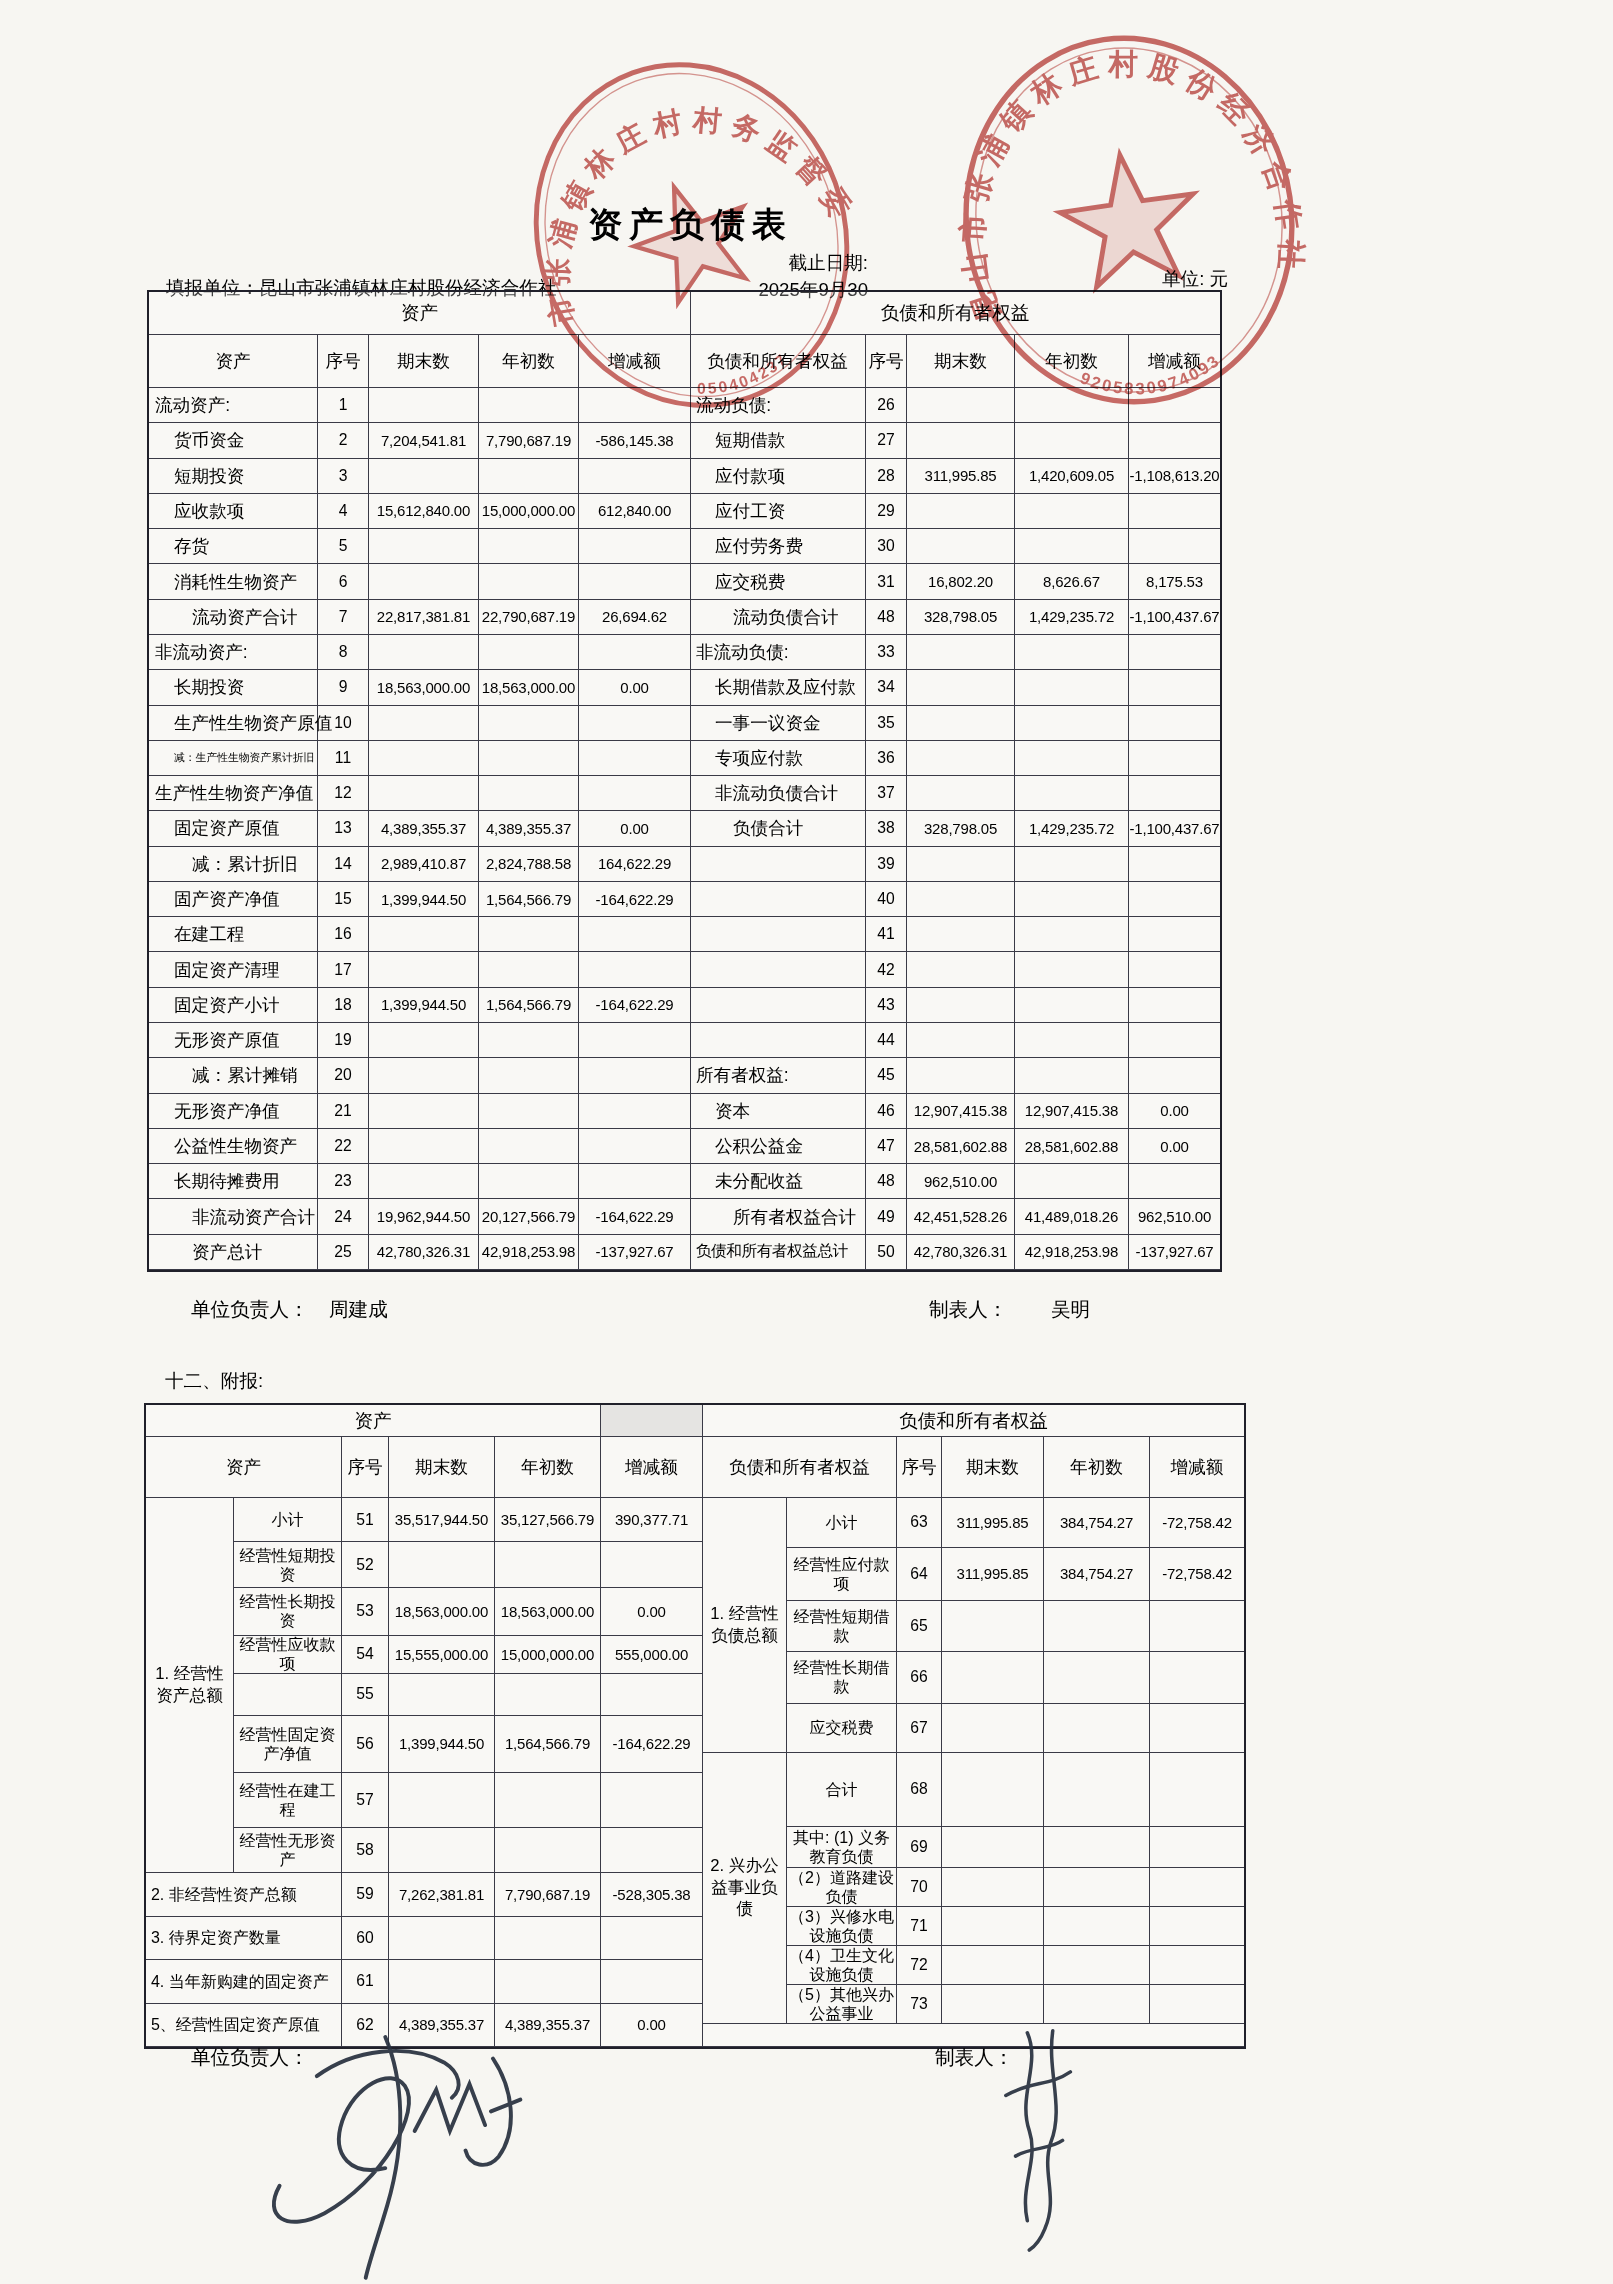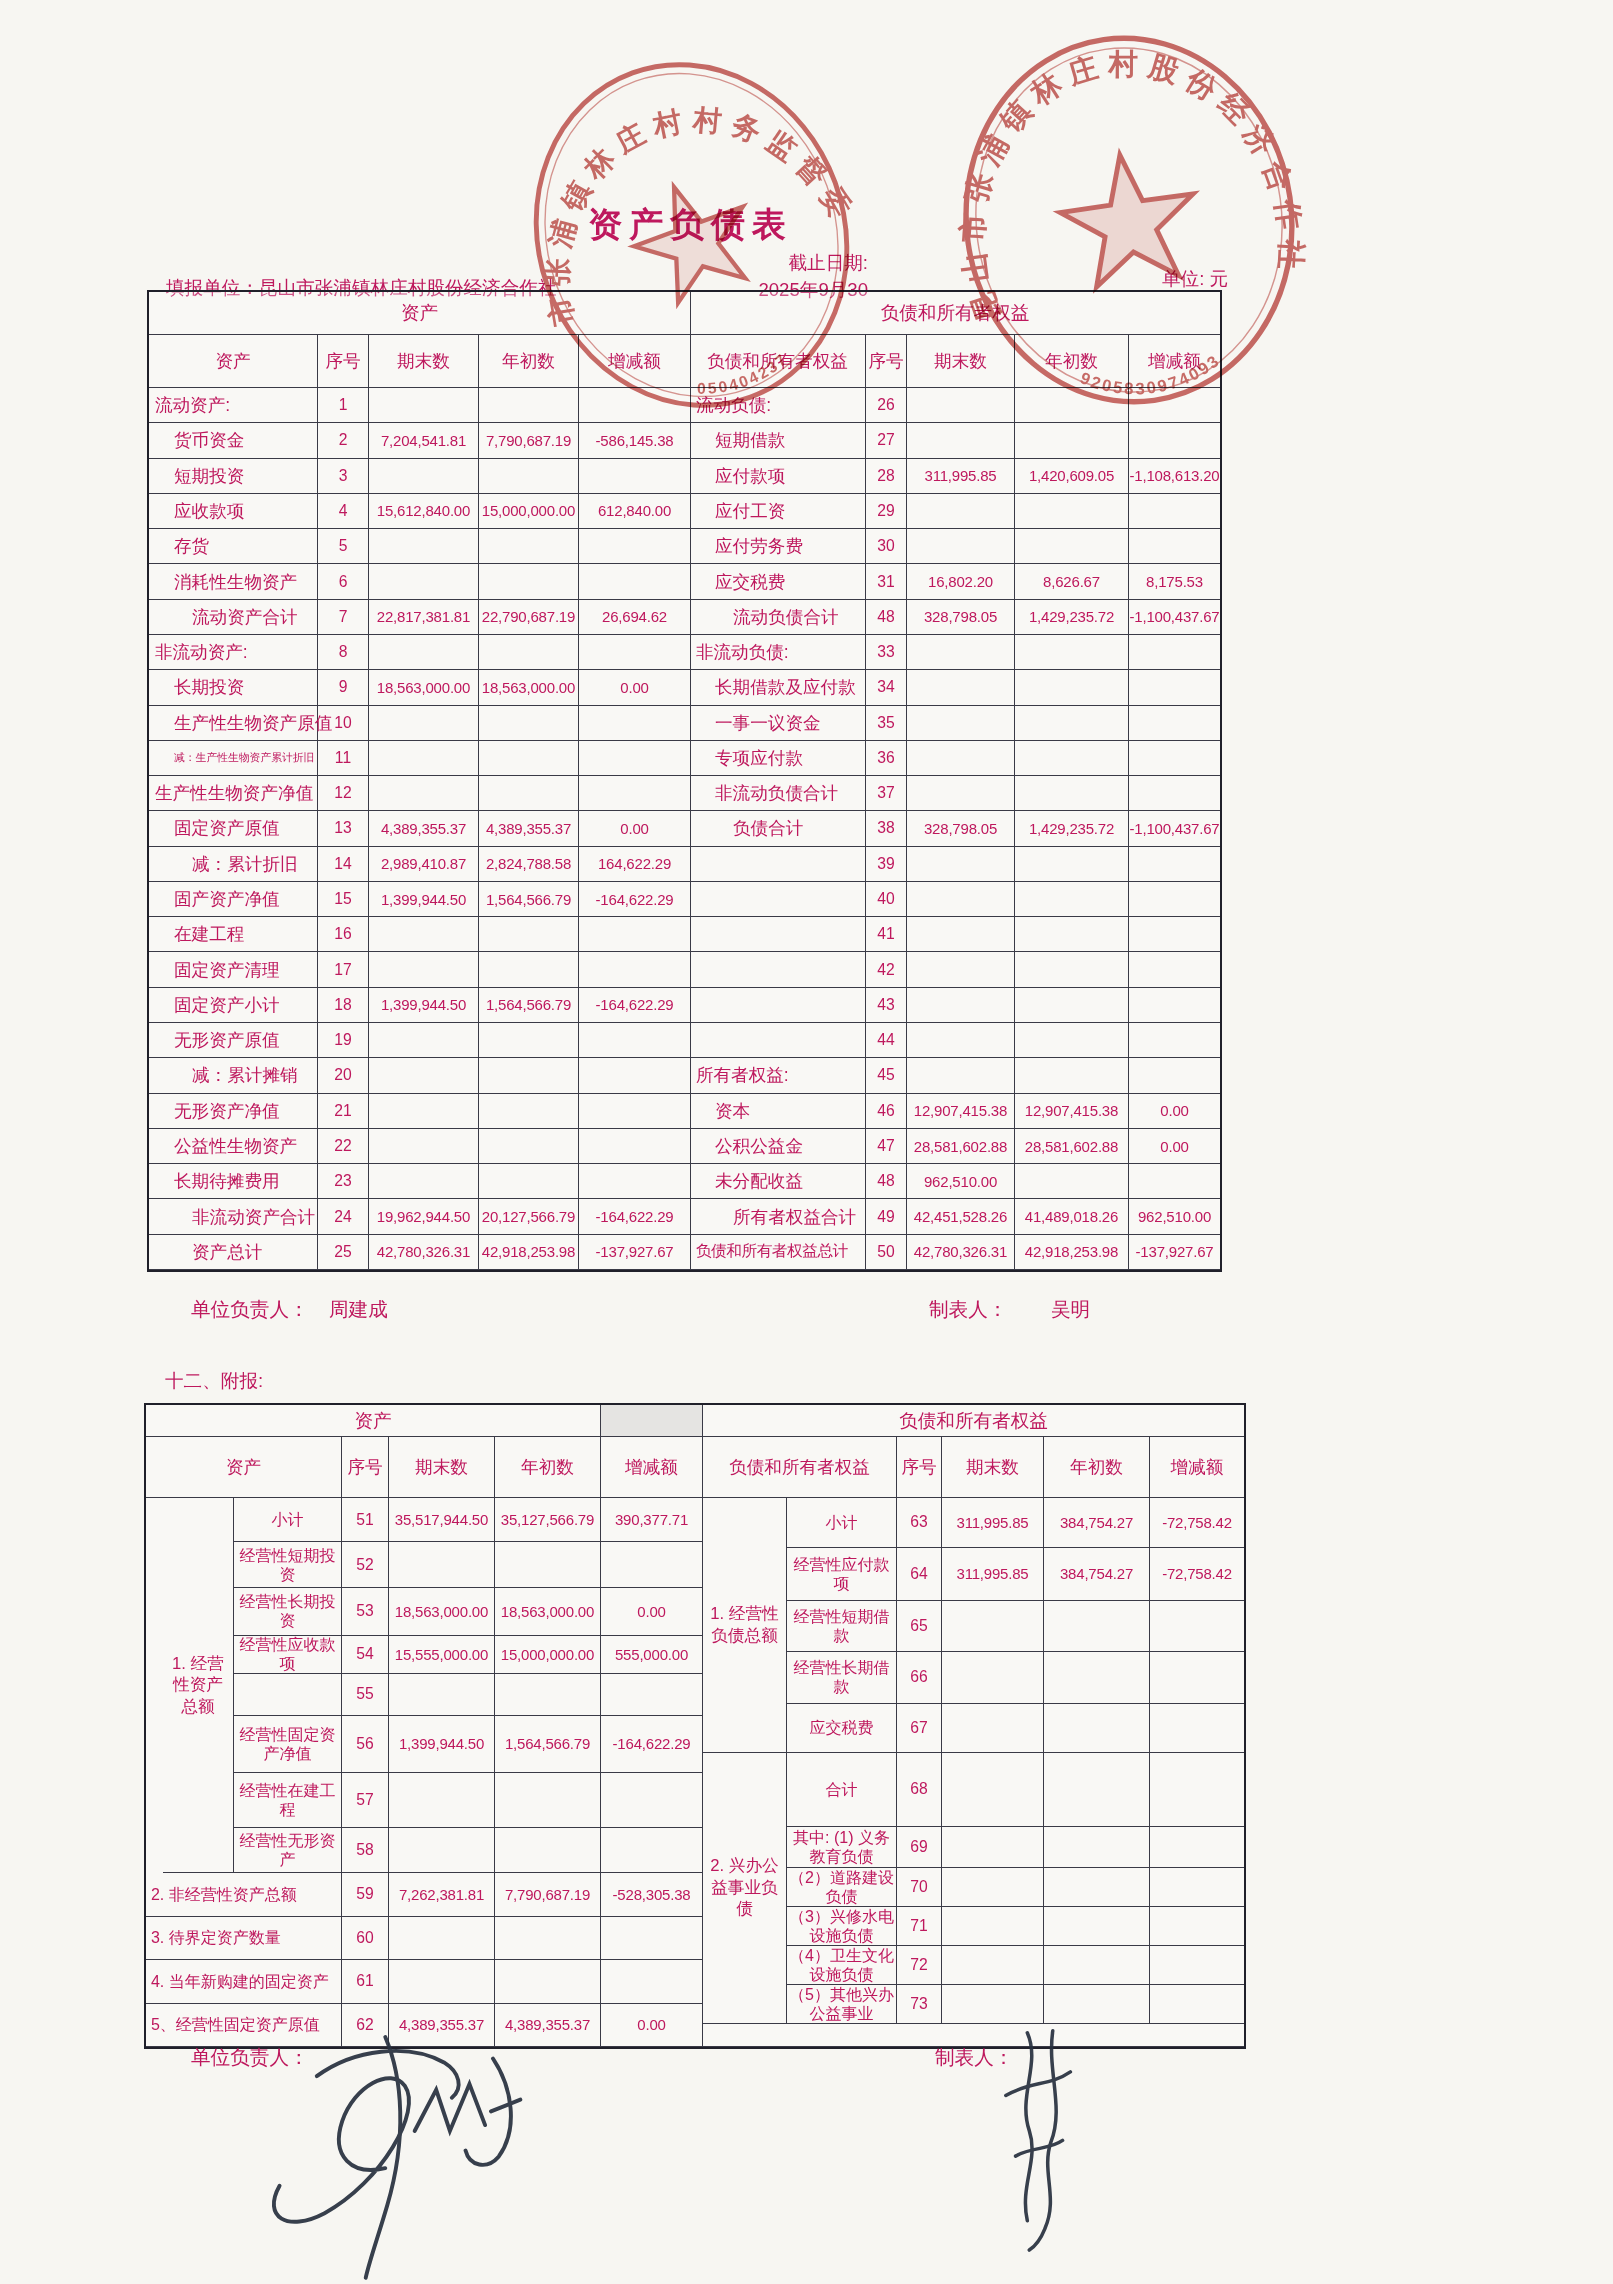--- a/index.html
+++ b/index.html
@@ -1,17 +1,17 @@
 <!DOCTYPE html>
 <html><head>
 <meta charset="utf-8">
 <style>
   html,body{margin:0;padding:0;background:#eceae6;}
   .canvas{position:relative;width:1613px;height:2285px;background:#f7f6f2;overflow:hidden;
-          font-family:"Liberation Sans",sans-serif;color:#be185d;}
+          font-family:"Liberation Sans",sans-serif;color:#000000;}
   .abs{position:absolute;}
   .page-title{left:529px;top:202px;width:323px;text-align:center;font-size:34px;font-weight:600;letter-spacing:6.9px;}
   .meta{font-size:18.6px;}
   #fill-unit{left:166px;top:275px;}
   #deadline{left:676px;top:249px;width:192px;text-align:right;line-height:27.4px;}
   #unit-yuan{left:1162px;top:266px;}
 
   
   .tbl{position:absolute;display:flex;border:2.9px solid #20202a;background:rgba(255,255,255,0.25);}
   .half{display:grid;box-sizing:border-box;}
@@ -335,21 +335,21 @@
 
   <div class="tbl" id="t2" style="left:144px;top:1403px;height:642px;">
     <div class="half" id="t2L">
         <div class="c h1" style="grid-column: 1 / 6;">资产</div>
         <div class="c h1 artifact"></div>
         <div class="c h2" style="grid-column: 1 / 3;">资产</div>
         <div class="c h2">序号</div>
         <div class="c h2">期末数</div>
         <div class="c h2">年初数</div>
         <div class="c h2">增减额</div>
-        <div class="c grp" style="grid-area: span 8 / 1; margin-left: 17px;">1. 经营性资产总额</div>
+        <div class="c grp" style="grid-area: span 8 / 1;">1. 经营性资产总额</div>
         <div class="c itm">小计</div>
         <div class="c seq">51</div>
         <div class="c num">35,517,944.50</div>
         <div class="c num">35,127,566.79</div>
         <div class="c num">390,377.71</div>
         <div class="c itm">经营性短期投资</div>
         <div class="c seq">52</div>
         <div class="c num"></div>
         <div class="c num"></div>
         <div class="c num"></div>

